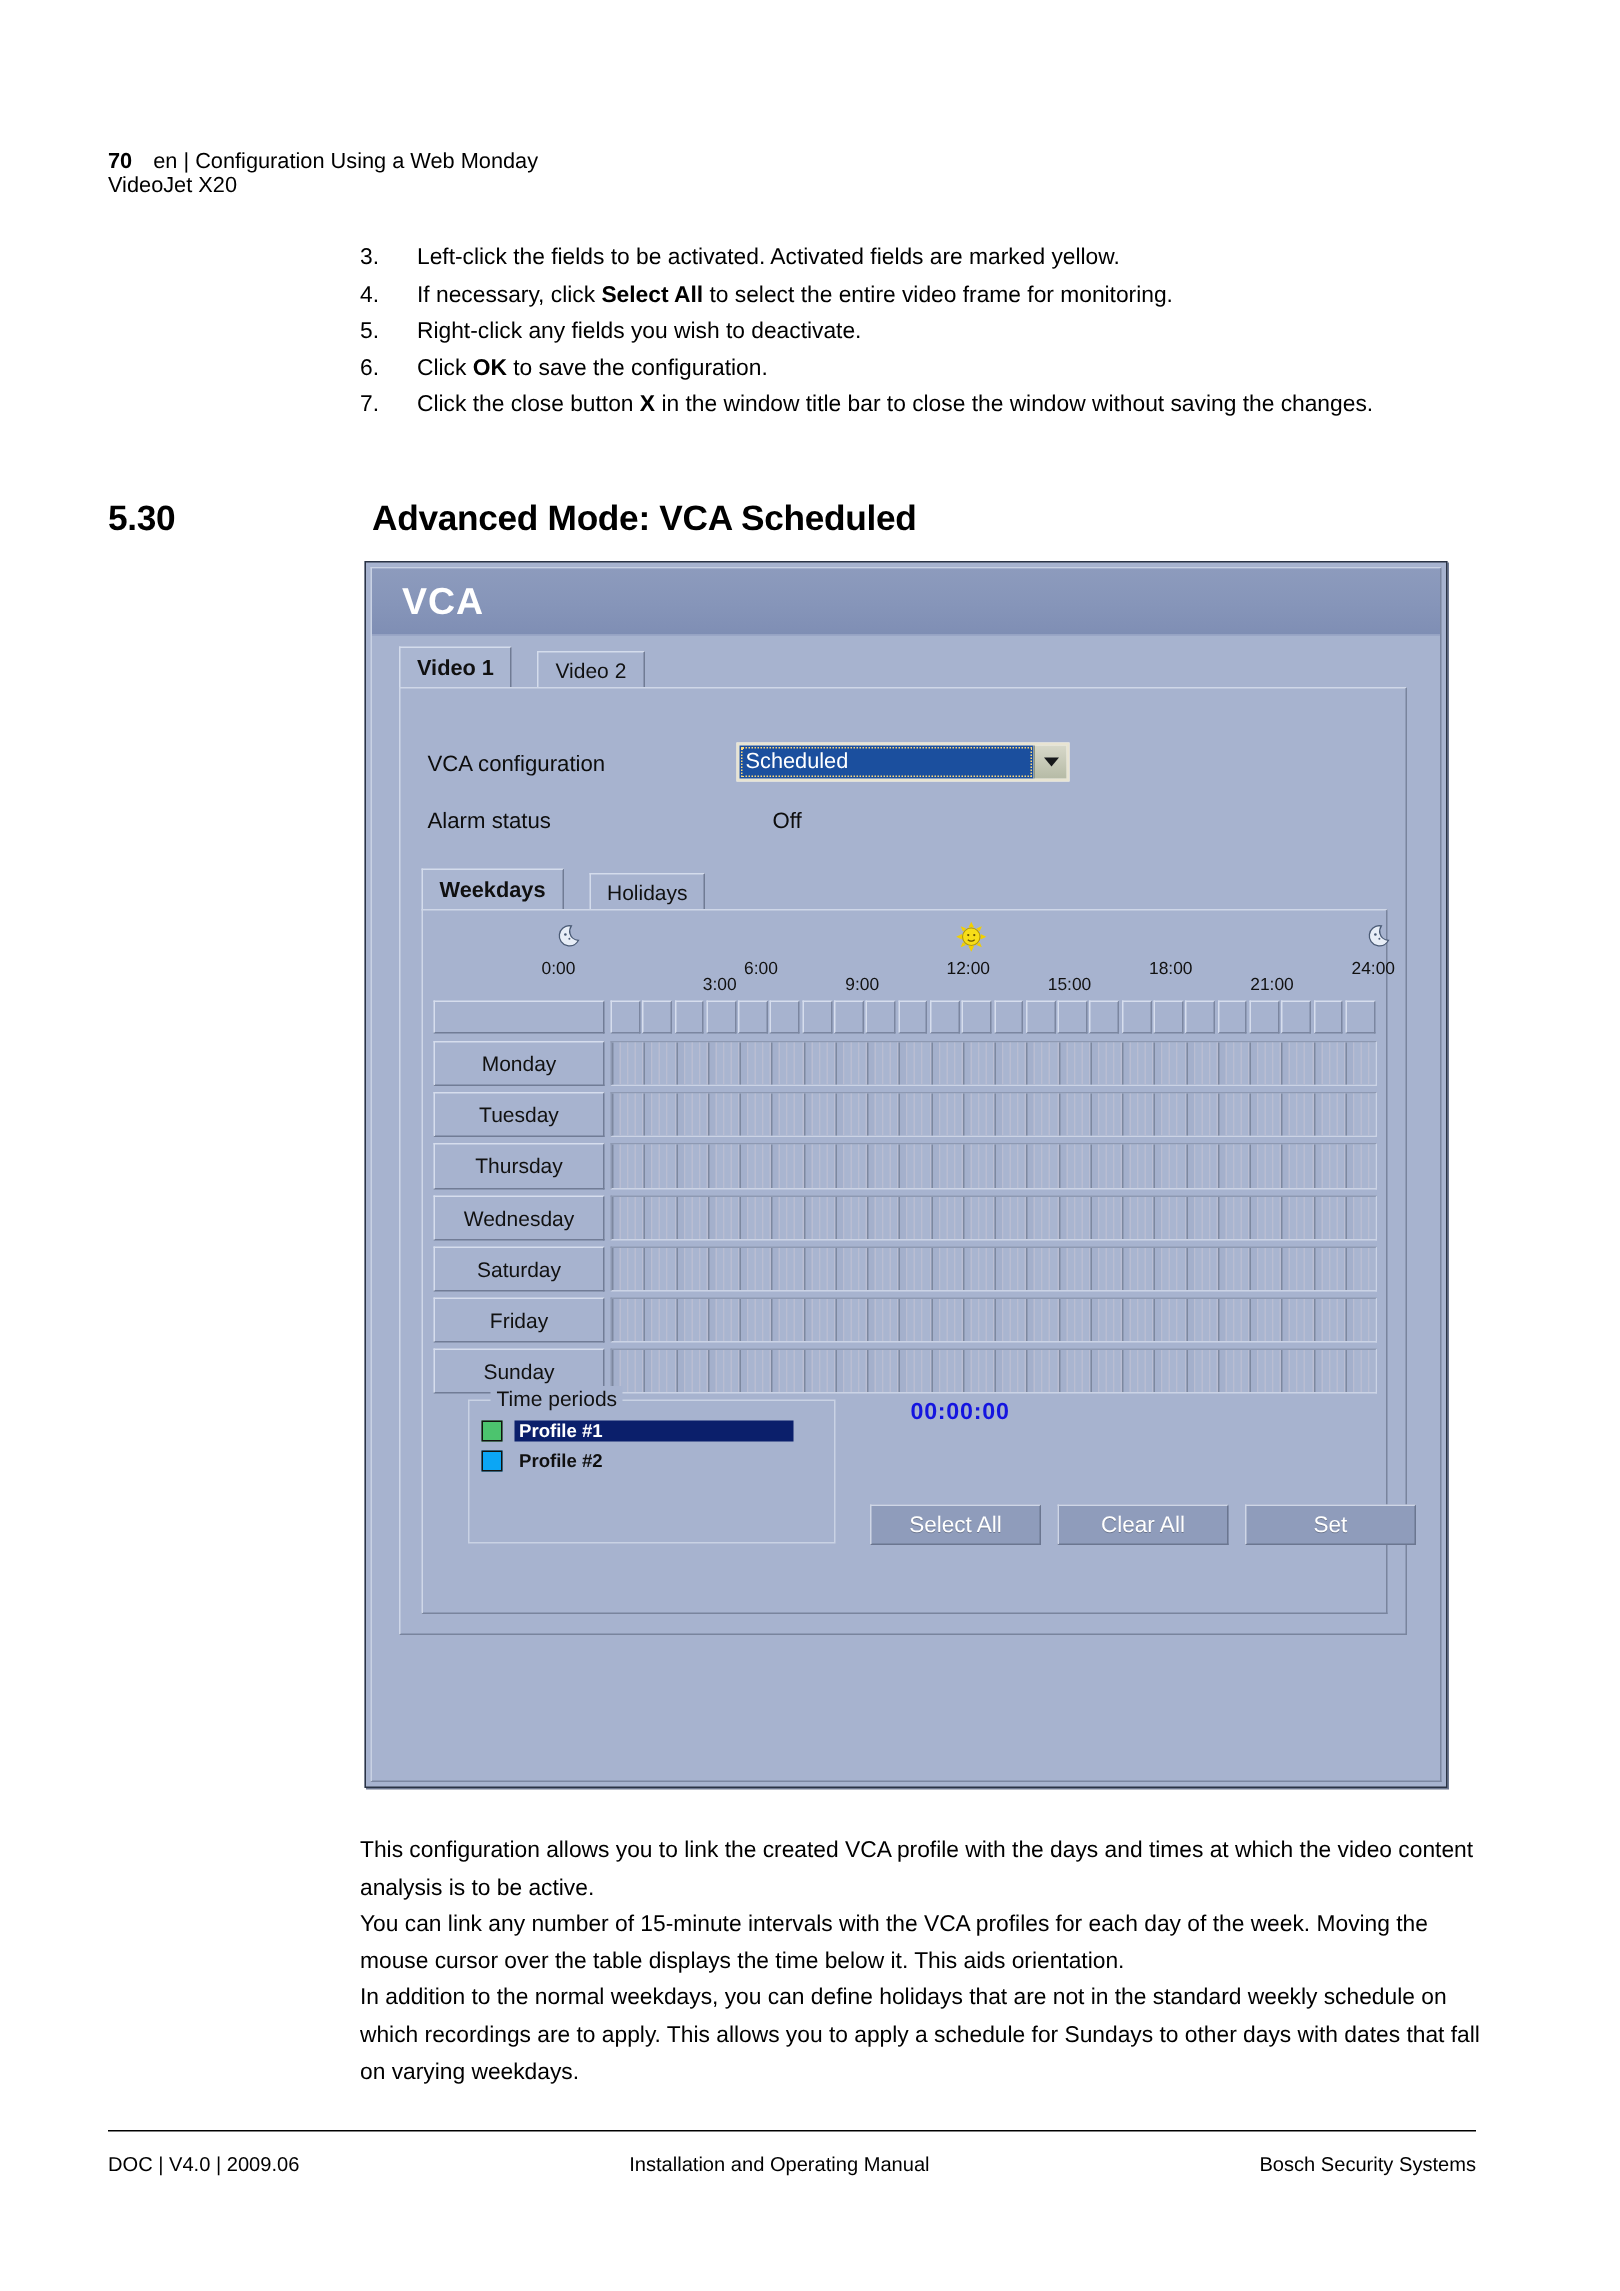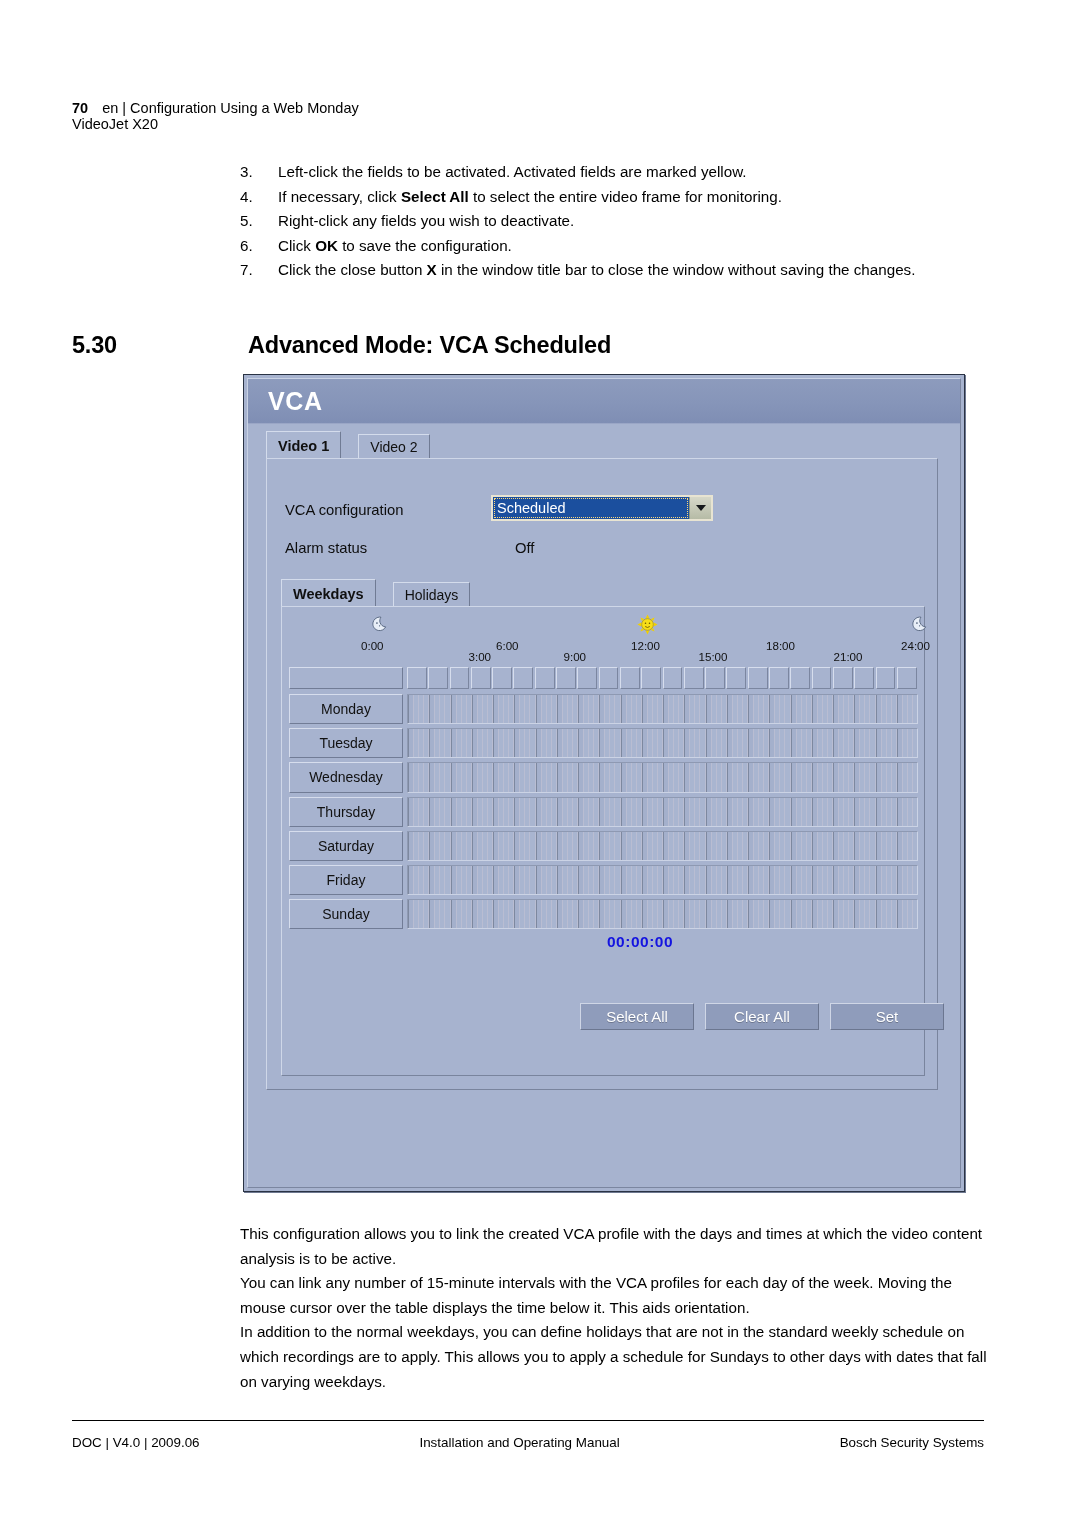--- a/index.html
+++ b/index.html
@@ -795,21 +795,21 @@
                 <div class="cell"></div>
                 <div class="cell"></div>
                 <div class="cell"></div>
                 <div class="cell q0"></div>
                 <div class="cell"></div>
                 <div class="cell"></div>
                 <div class="cell"></div>
               </div>
             </div>
             <div class="gridrow">
-              <div class="daybtn">Wednesday</div>
+              <div class="daybtn">Thursday</div>
               <div class="cells">
                 <div class="cell q0"></div>
                 <div class="cell"></div>
                 <div class="cell"></div>
                 <div class="cell"></div>
                 <div class="cell q0"></div>
                 <div class="cell"></div>
                 <div class="cell"></div>
                 <div class="cell"></div>
                 <div class="cell q0"></div>
@@ -896,21 +896,21 @@
                 <div class="cell"></div>
                 <div class="cell"></div>
                 <div class="cell"></div>
                 <div class="cell q0"></div>
                 <div class="cell"></div>
                 <div class="cell"></div>
                 <div class="cell"></div>
               </div>
             </div>
             <div class="gridrow">
-              <div class="daybtn">Thursday</div>
+              <div class="daybtn">Wednesday</div>
               <div class="cells">
                 <div class="cell q0"></div>
                 <div class="cell"></div>
                 <div class="cell"></div>
                 <div class="cell"></div>
                 <div class="cell q0"></div>
                 <div class="cell"></div>
                 <div class="cell"></div>
                 <div class="cell"></div>
                 <div class="cell q0"></div>
@@ -1301,20 +1301,33 @@
                 <div class="cell"></div>
                 <div class="cell"></div>
                 <div class="cell q0"></div>
                 <div class="cell"></div>
                 <div class="cell"></div>
                 <div class="cell"></div>
               </div>
             </div>
           </div>
 
+        <div class="groupbox">
+          <div class="gb-title">Time periods</div>
+          <div id="legend-host">
+              <div class="legend-item selected" style="top: 12px;">
+                <span class="swatch" style="background: rgb(76, 196, 110);"></span>
+                <span class="lname">Profile #1</span>
+              </div>
+              <div class="legend-item" style="top: 32px;">
+                <span class="swatch" style="background: rgb(11, 166, 245);"></span>
+                <span class="lname">Profile #2</span>
+              </div>
+            </div>
+        </div>
 
         <div class="timereadout">00:00:00</div>
 
         <div class="actionbtns">
             <div class="abtn">Select All</div>
             <div class="abtn">Clear All</div>
             <div class="abtn">Set</div>
           </div>
 
       </div>

